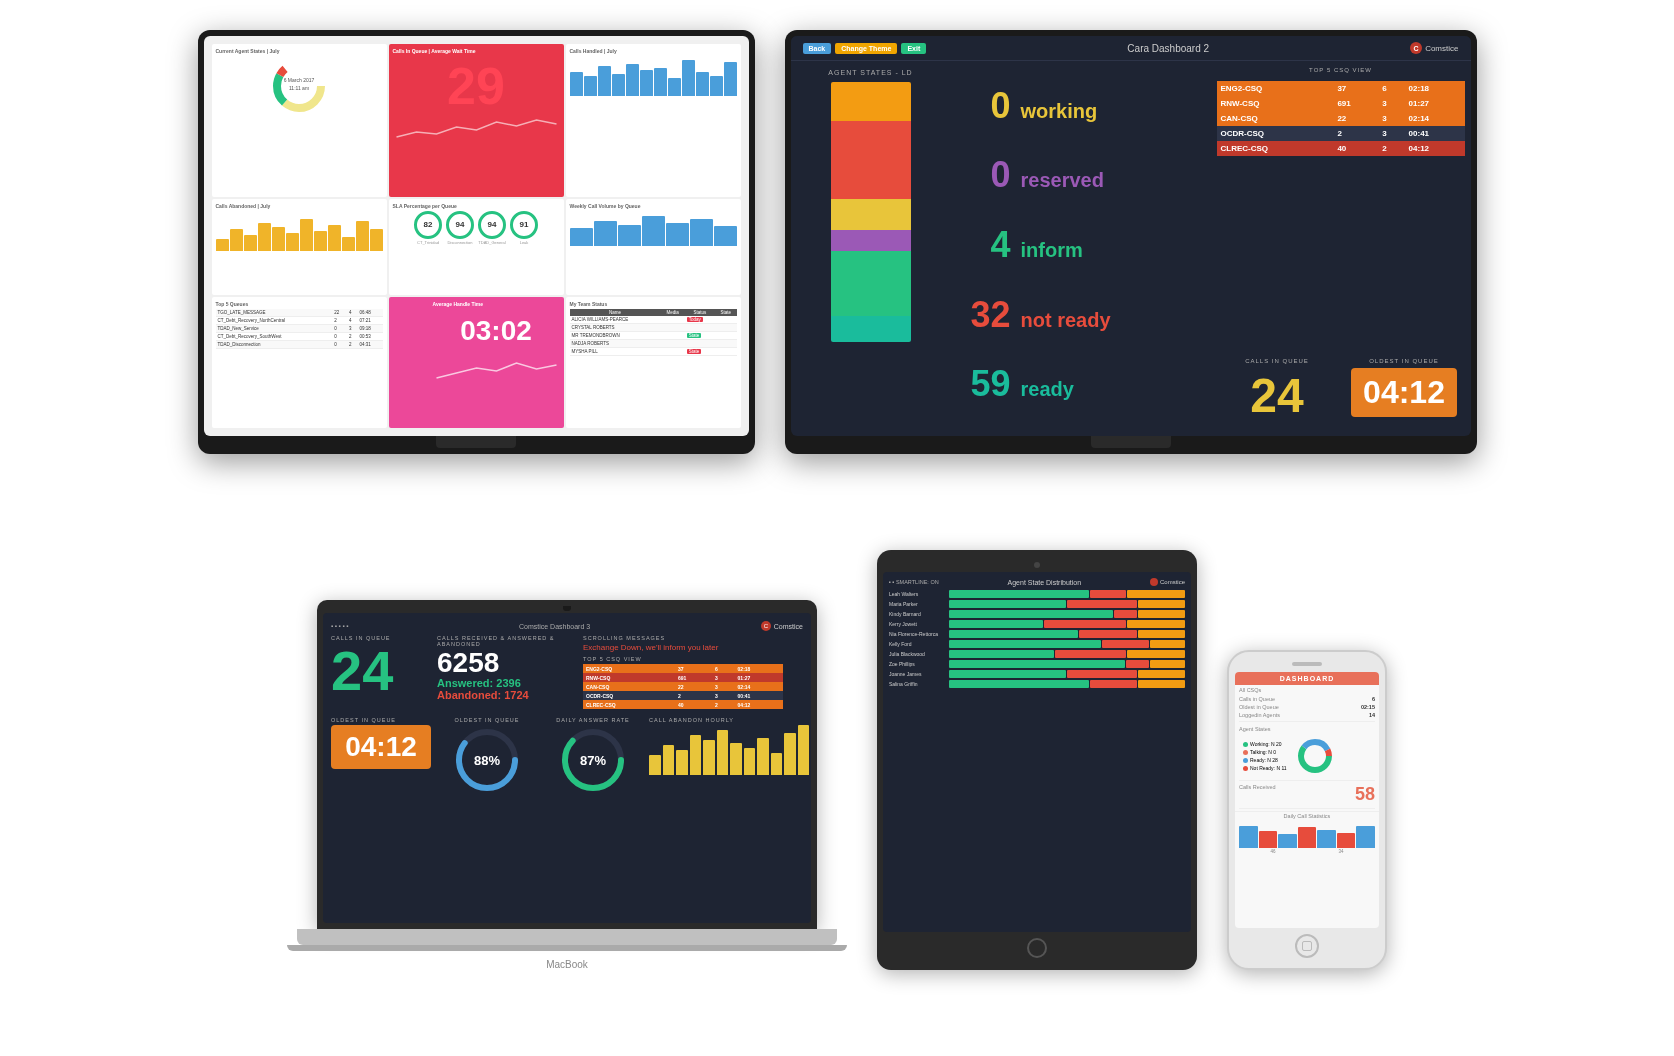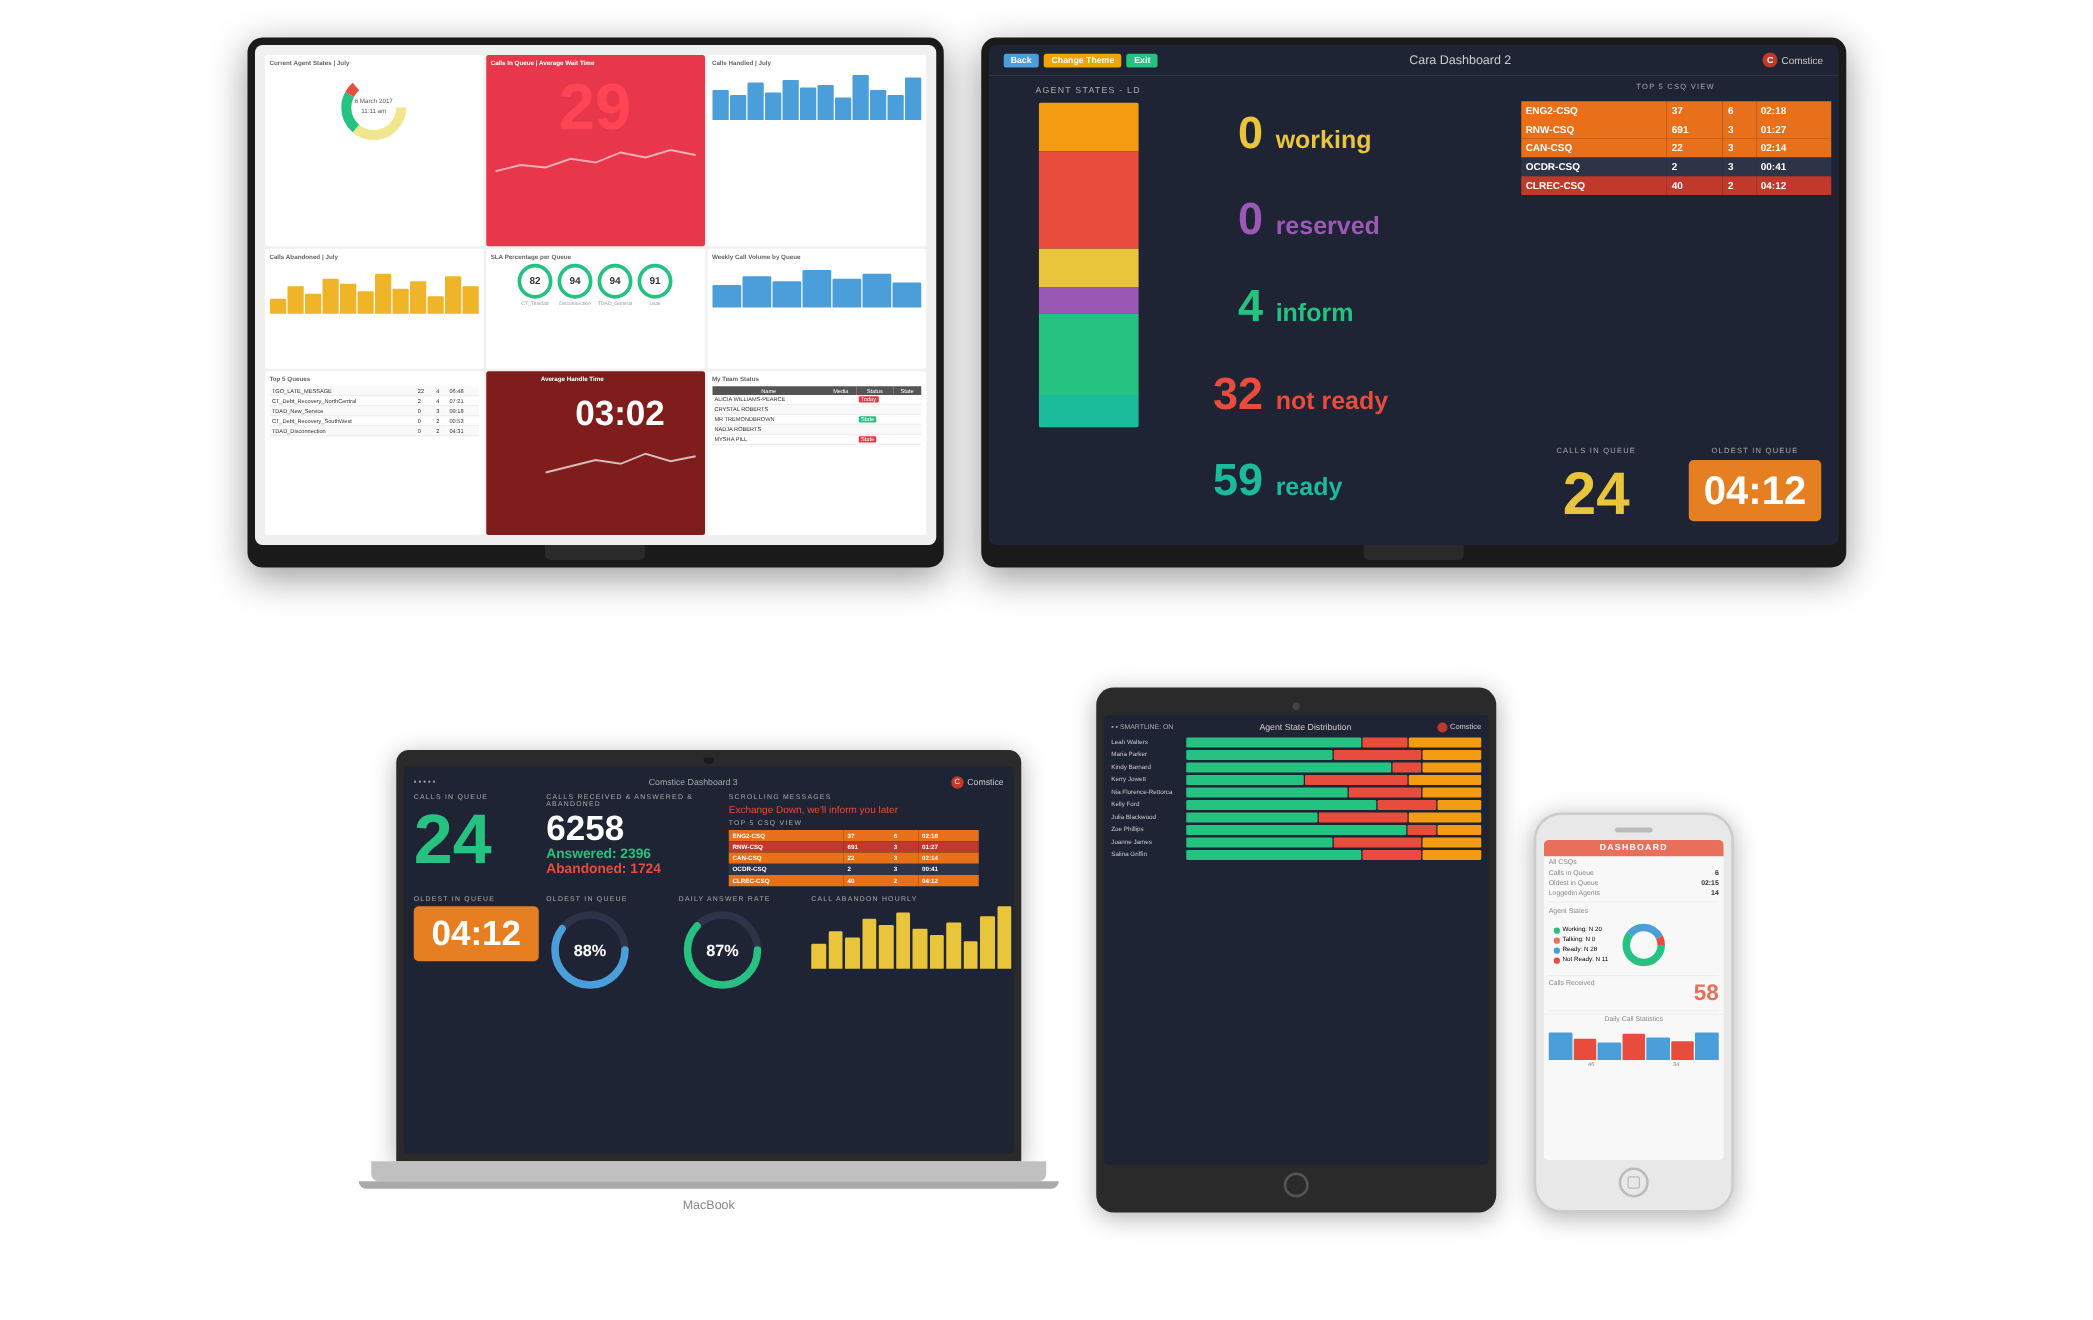--- a/index.html
+++ b/index.html
@@ -457,21 +457,21 @@
       color: #fff;
       font-size: 28px;
       font-weight: bold;
       text-align: center;
       padding: 6px;
       border-radius: 4px;
     }
     .mb-circle-wrap {
       display: flex;
       flex-direction: column;
-      align-items: flex-start;
+      align-items: center;
     }
     .mb-bar-chart-mini {
       display: flex;
       align-items: flex-end;
       height: 50px;
       gap: 2px;
     }
 
     
     .tablet-wrap {
@@ -806,21 +806,21 @@
             <tr>
                   <td>TDAD_Disconnection</td>
                   <td>0</td>
                   <td>2</td>
                   <td>04:31</td>
                 </tr>
           </tbody>
             </table>
         </div>
 
-        <div class="dash-card" style="background:#7f1d1d;padding-left:44px;">
+        <div class="dash-card" style="background:#ec4899;padding-left:44px;">
           <div class="dash-card-title" style="color:#fff;">Average Handle Time</div>
           <div style="font-size:28px;color:#fff;font-weight:bold;text-align:center;padding:6px 0;">03:02</div>
           <svg width="100%" height="30" viewBox="0 0 120 30">
             <polyline points="0,25 20,20 40,15 60,18 80,10 100,16 120,12" fill="none" stroke="rgba(255,255,255,0.7)" stroke-width="1.5"></polyline>
           </svg>
         </div>
 
         <div class="dash-card">
           <div class="dash-card-title">My Team Status</div>
           <table class="mini-table">

